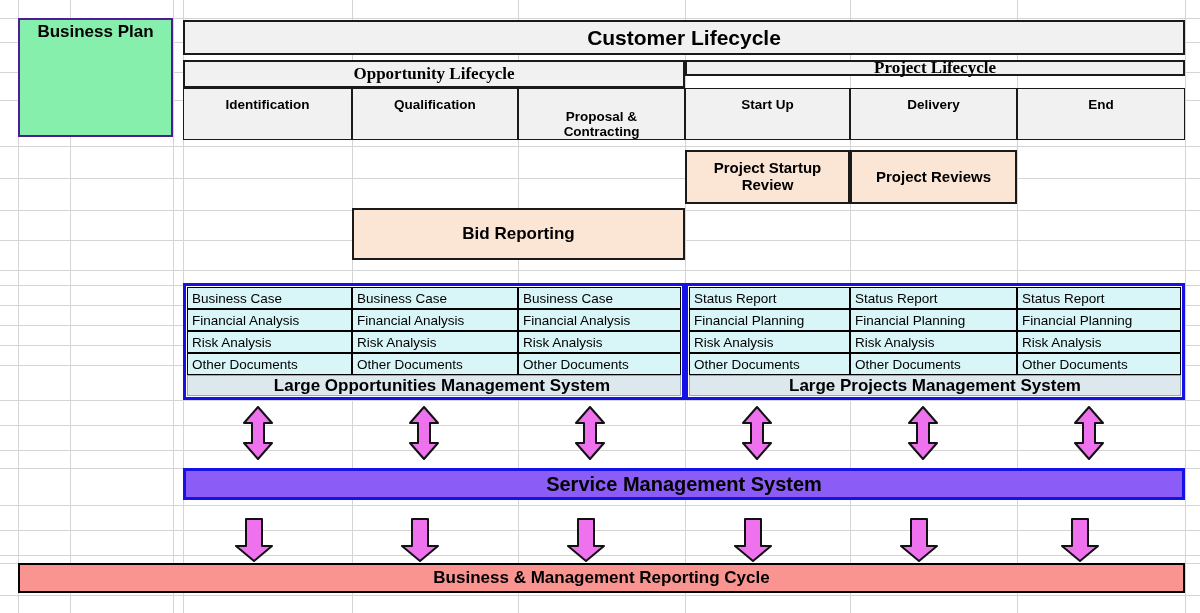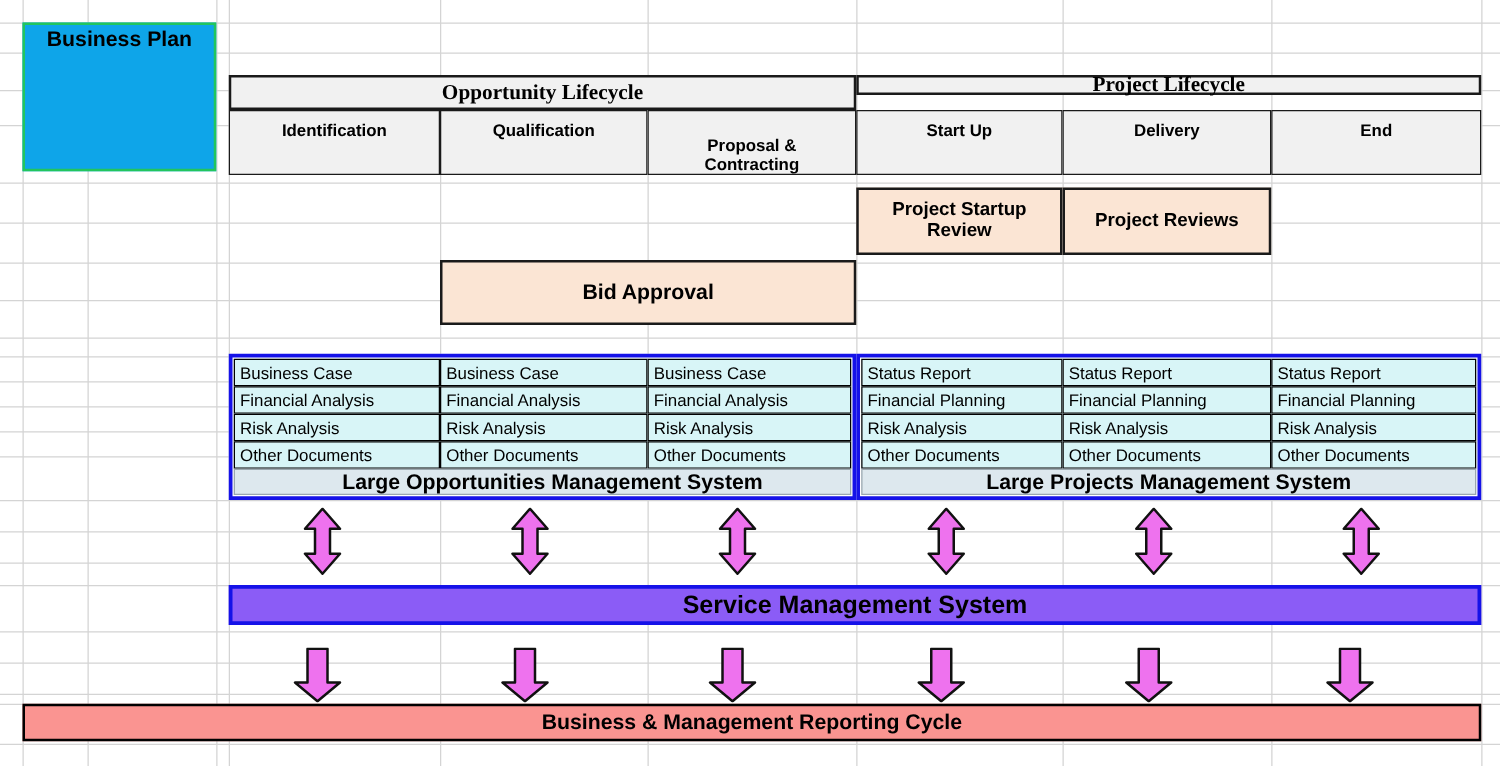--- a/index.html
+++ b/index.html
@@ -39,22 +39,22 @@
     color:#000;
   }
   .hdr.thin{border-width:1px;}
 
   .title-big{font-size:21px;}
   .title-mid{font-size:17px;font-family:Liberation Serif, serif;}
   .title-sub{font-size:13.5px;font-weight:bold;}
 
   
   .bp{
-    background:#0ea5e9;
-    border:2px solid #22c55e;
+    background:#86efac;
+    border:2px solid #4c1d95;
     font-size:17px;
     font-weight:bold;
     align-items:flex-start;
     justify-content:center;
     padding-top:2px;
     box-sizing:border-box;
   }
 
   
   .peach{
@@ -159,20 +159,23 @@
       <div class="gridline h" style="top: 530px; left: 0px; width: 1200px; background: rgb(212, 212, 212);"></div>
       <div class="gridline h" style="top: 555px; left: 0px; width: 1200px; background: rgb(212, 212, 212);"></div>
       <div class="gridline h" style="top: 563px; left: 0px; width: 1200px; background: rgb(212, 212, 212);"></div>
       <div class="gridline h" style="top: 595px; left: 0px; width: 1200px; background: rgb(212, 212, 212);"></div>
     </div>
 
   <div class="box bp" style="left:18px;top:18px;width:155px;height:119px;">
     <span>Business Plan</span>
   </div>
 
+  <div class="box hdr title-big" style="left:183px;top:20px;width:1002px;height:35px;">
+    <span>Customer Lifecycle</span>
+  </div>
 
   <div class="box hdr title-mid" style="left:183px;top:60px;width:502px;height:28px;">
     <span>Opportunity Lifecycle</span>
   </div>
   <div class="box hdr title-mid" style="left:685px;top:60px;width:500px;height:16px;">
     <span>Project Lifecycle</span>
   </div>
 
   <div class="box hdr thin title-sub" style="left:183px;top:88px;width:169px;height:52px;align-items:flex-start;padding-top:8px;">
     <span>Identification</span>
@@ -195,21 +198,21 @@
   </div>
 
   <div class="box peach small" style="left:685px;top:150px;width:165px;height:54px;">
     <span>Project Startup Review</span>
   </div>
   <div class="box peach small" style="left:850px;top:150px;width:167px;height:54px;">
     <span>Project Reviews</span>
   </div>
 
   <div class="box peach" style="left:352px;top:208px;width:333px;height:52px;">
-    <span>Bid Approval</span>
+    <span>Bid Reporting</span>
   </div>
 
   <div class="sysgroup" style="left:183px;top:283px;width:502px;height:117px;"></div>
   <div class="sysgroup" style="left:685px;top:283px;width:500px;height:117px;"></div>
 
   <div id="doc-cells">
       <div class="doccell" style="left: 187px; top: 287px; width: 165px; height: 22px; background: rgb(216, 245, 247);">Business Case</div>
       <div class="doccell" style="left: 187px; top: 309px; width: 165px; height: 22px; background: rgb(216, 245, 247);">Financial Analysis</div>
       <div class="doccell" style="left: 187px; top: 331px; width: 165px; height: 22px; background: rgb(216, 245, 247);">Risk Analysis</div>
       <div class="doccell" style="left: 187px; top: 353px; width: 165px; height: 22px; background: rgb(216, 245, 247);">Other Documents</div>

